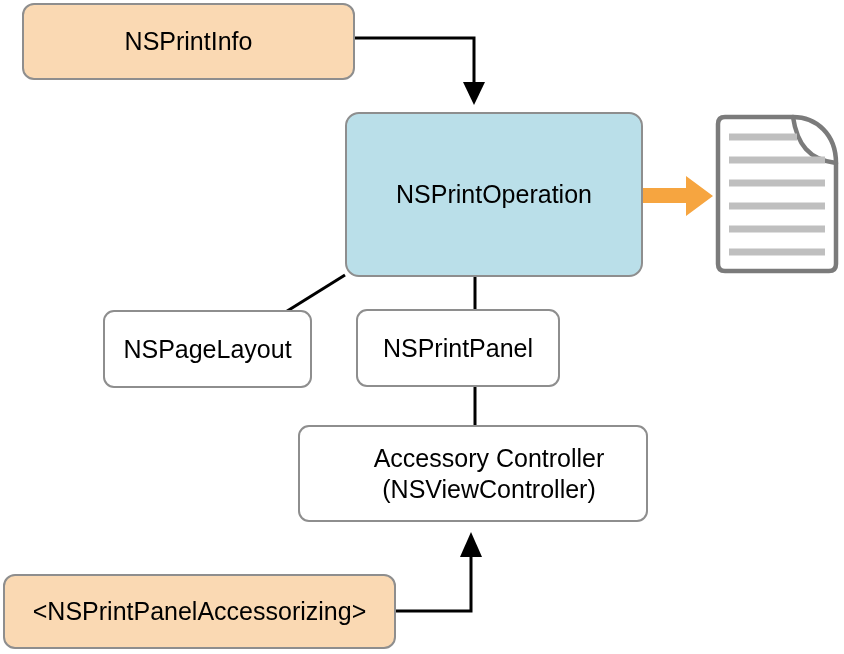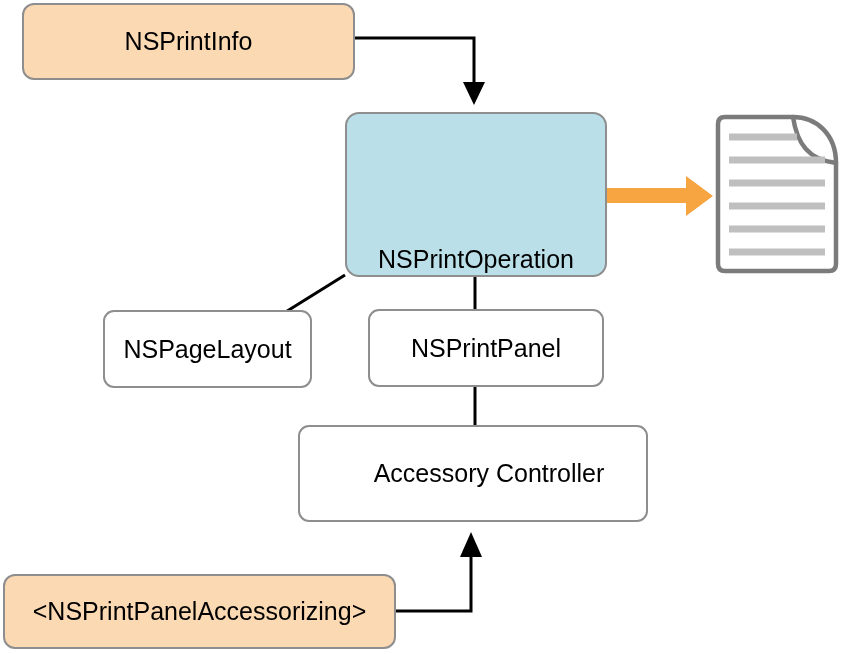--- a/index.html
+++ b/index.html
@@ -32,23 +32,23 @@
     color: #000000;
     font-size: 25px;
     line-height: 31px;
     z-index: 2;
   }
   .node-orange { background: #fad9b3; border-radius: 12px; }
   .node-blue   { background: #badfe9; border-radius: 14px; }
   .node-white  { background: #ffffff; border-radius: 11px; }
 
   #node-print-info  { left: 7px;   top: 3px;   width: 333px; height: 77px; margin-left: 15px; }
-  #node-print-op    { left: 345px; top: 112px; width: 262px; height: 165px; justify-content: flex-end; }
+  #node-print-op    { left: 345px; top: 112px; width: 298px; height: 165px; }
   #node-page-layout { left: 75px;  top: 310px; width: 209px; height: 78px; margin-left: 28px; }
-  #node-print-panel { left: 368px; top: 309px; width: 236px; height: 78px; }
+  #node-print-panel { left: 356px; top: 309px; width: 204px; height: 78px; }
   #node-accessory   { left: 298px; top: 425px; width: 350px; height: 97px; padding-left: 32px; }
   #node-accessorizing { left: 3px; top: 574px; width: 393px; height: 75px; justify-content: center; }
 
   svg { display: block; }
 </style>
 </head>
 <body>
 
 <div class="canvas">
 
@@ -97,19 +97,20 @@
   <div class="node node-white" id="node-page-layout">
     <span>NSPageLayout</span>
   </div>
 
   <div class="node node-white" id="node-print-panel">
     <span>NSPrintPanel</span>
   </div>
 
   <div class="node node-white" id="node-accessory">
     <span>Accessory Controller</span>
+    <span>(NSViewController)</span>
   </div>
 
   <div class="node node-orange" id="node-accessorizing">
     <span>&lt;NSPrintPanelAccessorizing&gt;</span>
   </div>
 
 </div>
 
 </body></html>

